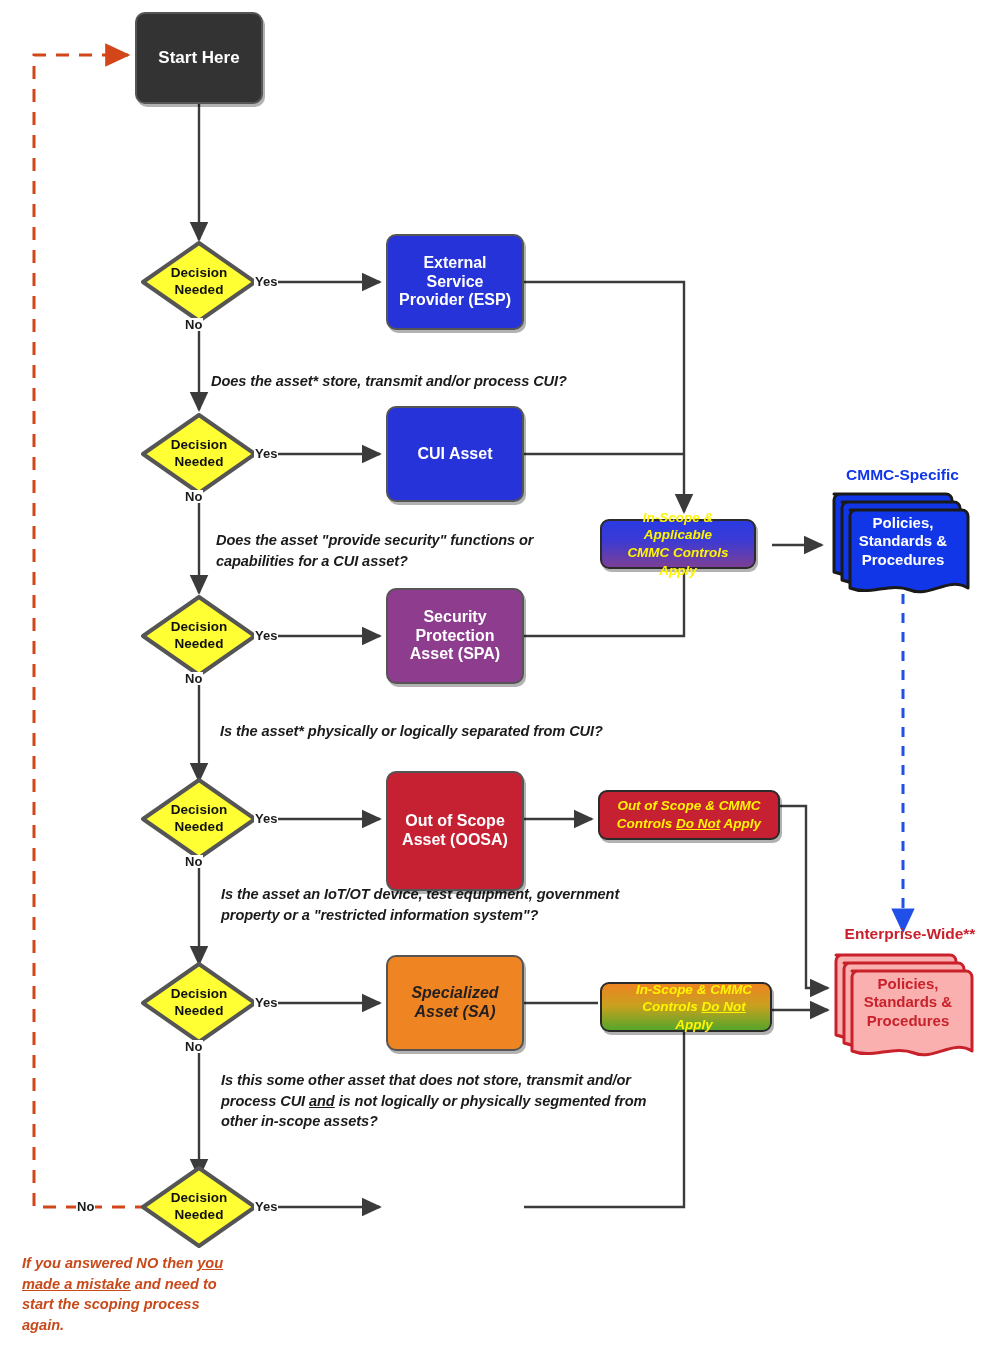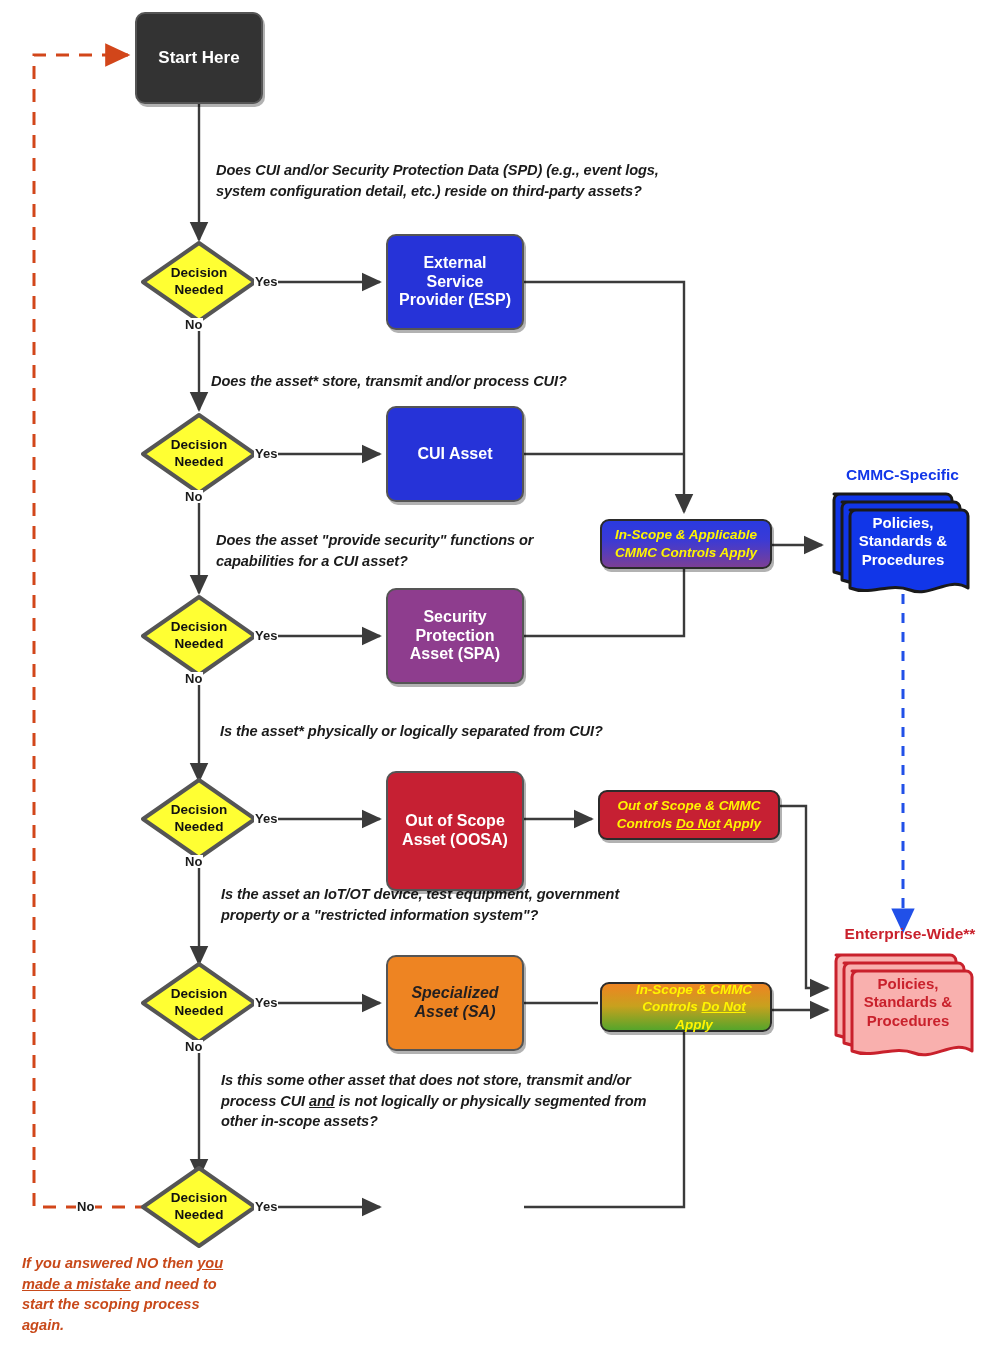--- a/index.html
+++ b/index.html
@@ -117,21 +117,20 @@
 
     <path d="M903,594 L903,930" fill="none" stroke="#2150E8" stroke-width="3" stroke-dasharray="10,9" marker-end="url(#ahb)"></path>
 
     <path d="M148,1207 L34,1207 L34,55 L128,55" fill="none" stroke="#D2461A" stroke-width="3" stroke-dasharray="13,10" marker-end="url(#aho)"></path>
   </svg>
 
   <div class="node box box-start" style="left:135px;top:12px;width:128px;height:92px;">
     <span>Start Here</span>
   </div>
 
-  <div class="q" style="left:216px;top:160px;width:478px;">Does CUI and/or Security Protection Data (SPD) (e.g., event logs, system configuration detail, etc.) reside on third-party assets?</div>
   <div class="q" style="left:211px;top:371px;width:480px;">Does the asset* store, transmit and/or process CUI?</div>
   <div class="q" style="left:216px;top:530px;width:340px;">Does the asset "provide security" functions or capabilities for a CUI asset?</div>
   <div class="q" style="left:220px;top:721px;width:470px;">Is the asset* physically or logically separated from CUI?</div>
   <div class="q" style="left:221px;top:884px;width:430px;">Is the asset an IoT/OT device, test equipment, government property or a "restricted information system"?</div>
   <div class="q" style="left:221px;top:1070px;width:430px;"><span>Is this some other asset that does not store, transmit and/or process CUI </span><u>and</u><span> is not logically or physically segmented from other in-scope assets?</span></div>
 
   <div class="node diamond" style="left:140px;top:240px;">
     <svg class="dshape" viewBox="0 0 118 84">
       <polygon points="59,3 115,42 59,81 3,42" fill="#FFFF33" stroke="#555555" stroke-width="4" stroke-linejoin="round"></polygon>
       </svg>
@@ -219,21 +218,21 @@
     <span>Out of Scope</span>
     <span>Asset (OOSA)</span>
   </div>
 
   <div class="node box box-orange" style="left:386px;top:955px;width:138px;height:96px;flex-direction:column;">
     <span>Specialized</span>
     <span>Asset (SA)</span>
   </div>
 
 
-  <div class="node banner banner-inscope" style="left:600px;top:519px;width:172px;height:50px;flex-direction:column;">
+  <div class="node banner banner-inscope" style="left:600px;top:519px;width:156px;height:50px;flex-direction:column;">
     <span>In-Scope &amp; Applicable</span>
     <span>CMMC Controls Apply</span>
   </div>
 
   <div class="node banner banner-oos" style="left:598px;top:790px;width:182px;height:50px;flex-direction:column;">
     <span>Out of Scope &amp; CMMC</span>
     <span><span>Controls </span><u>Do Not</u><span> Apply</span></span>
   </div>
 
   <div class="node banner banner-sa" style="left:600px;top:982px;width:172px;height:50px;flex-direction:column;">

